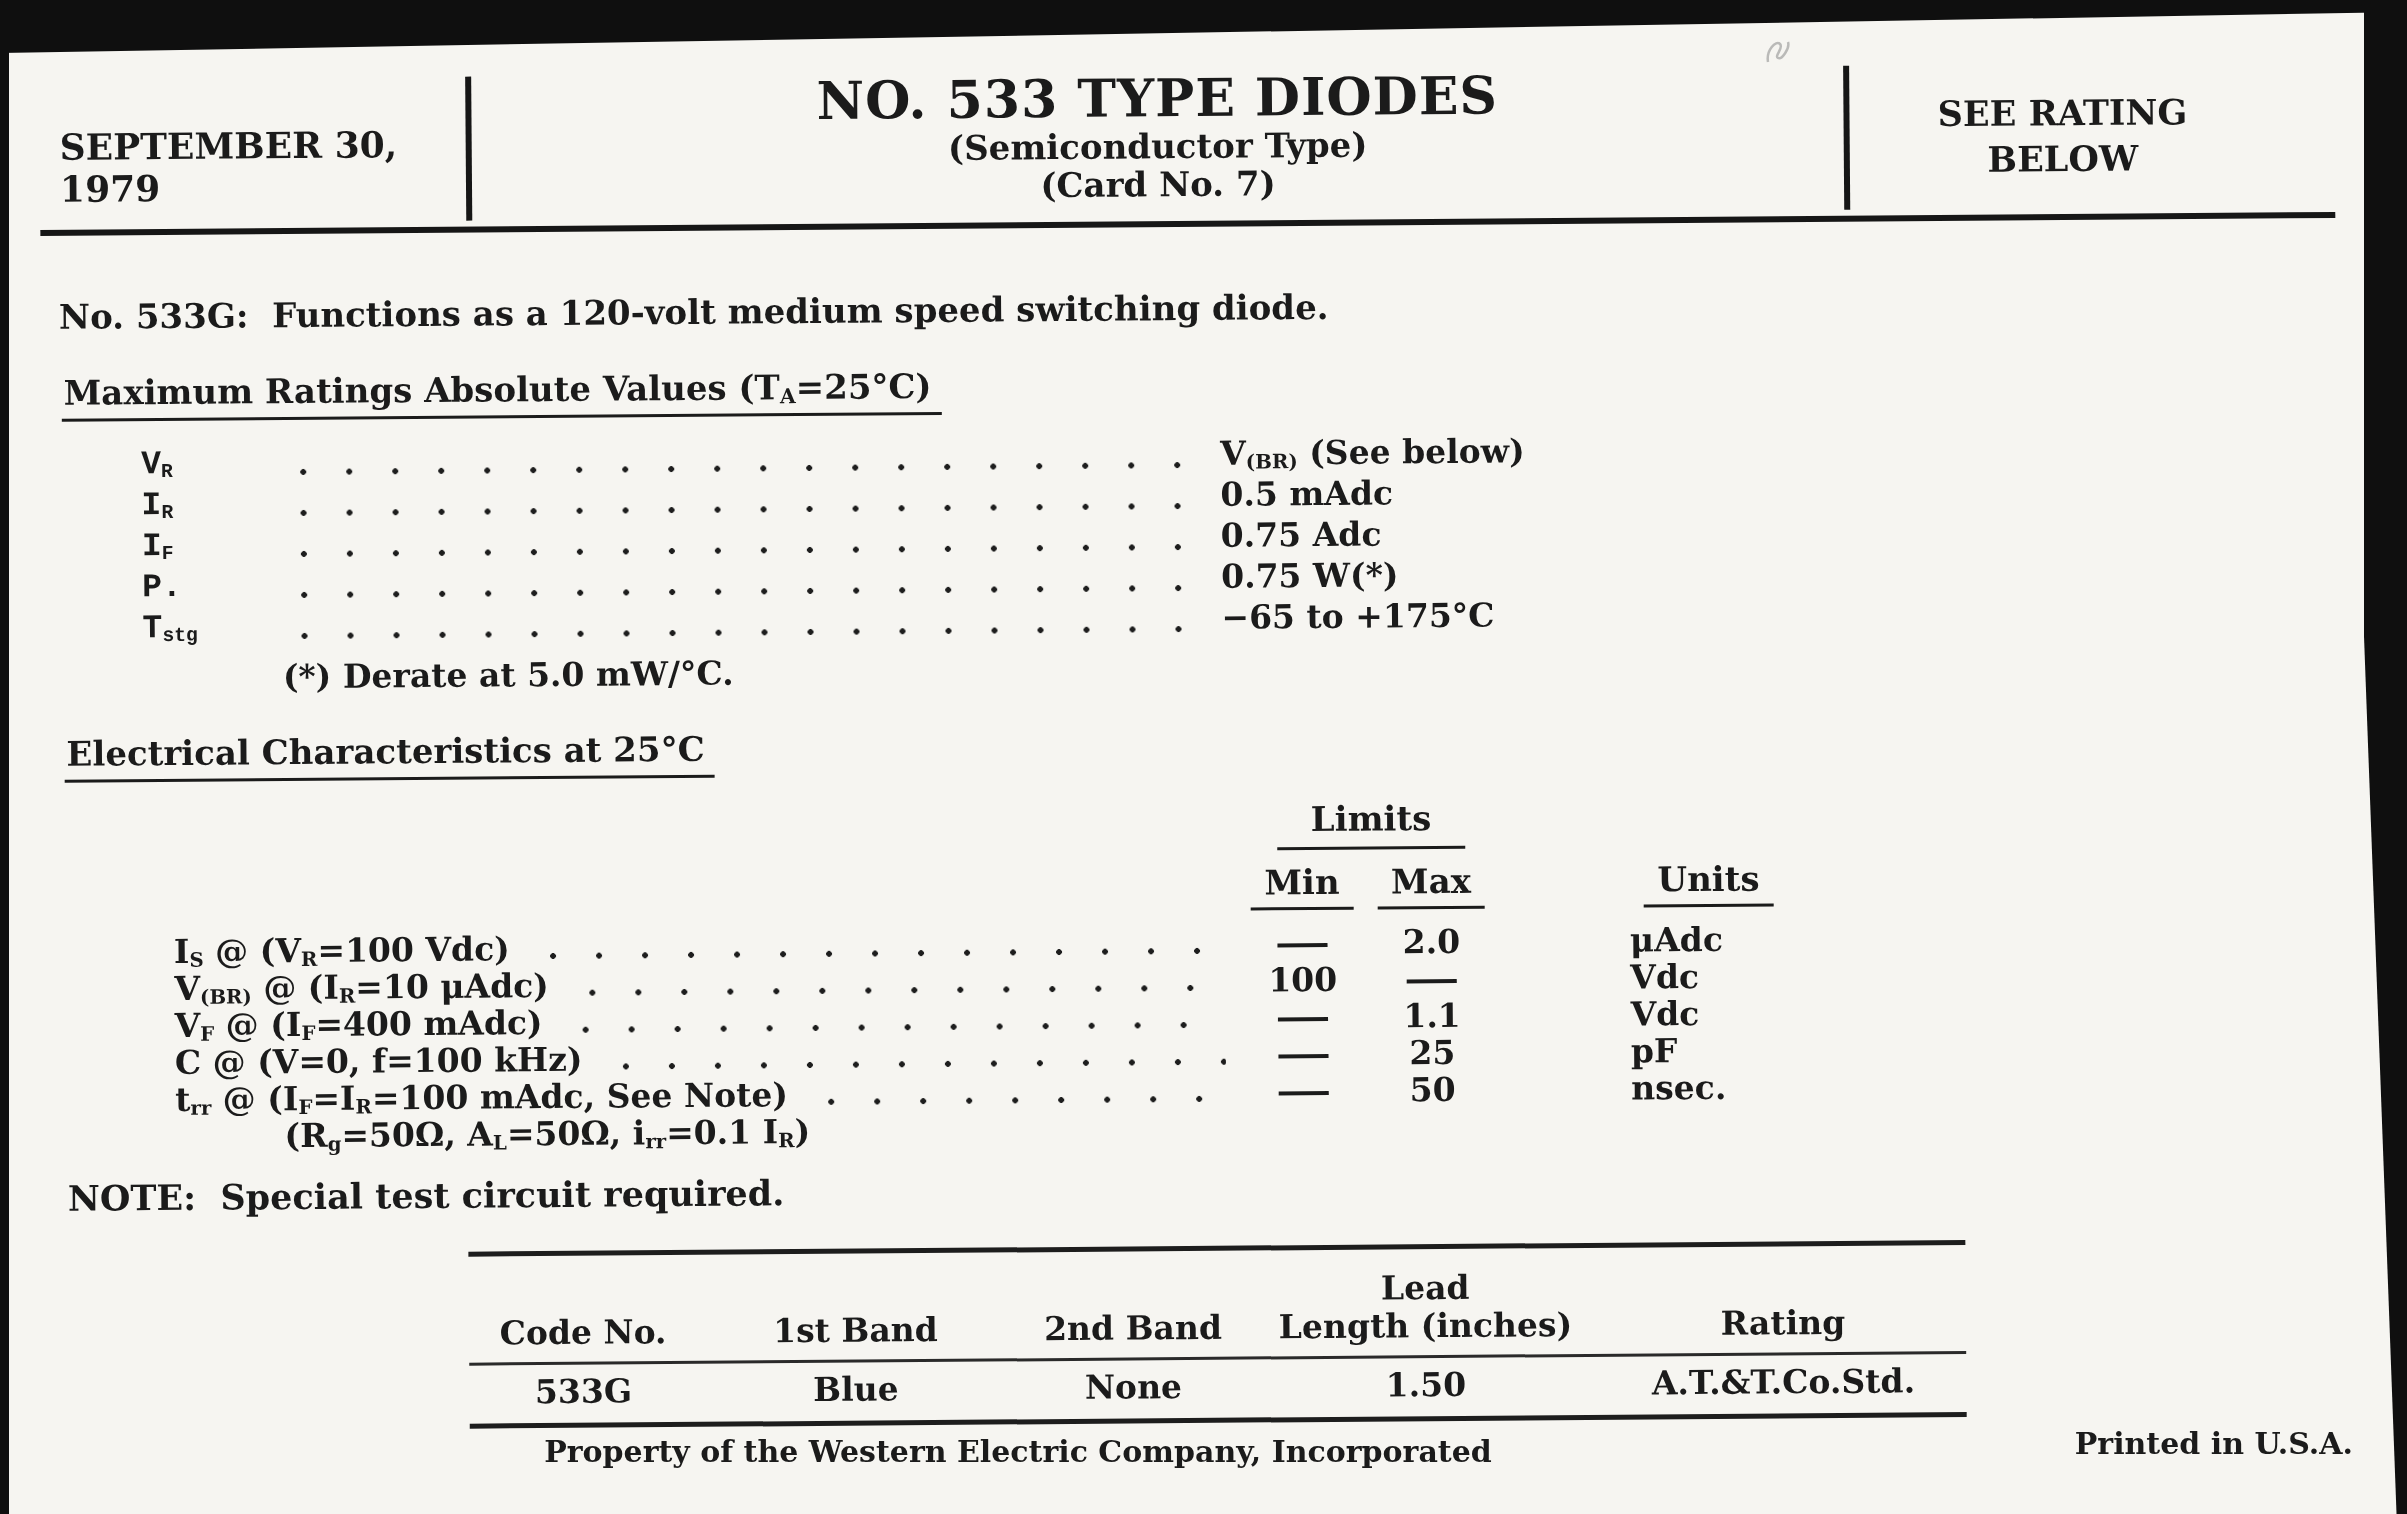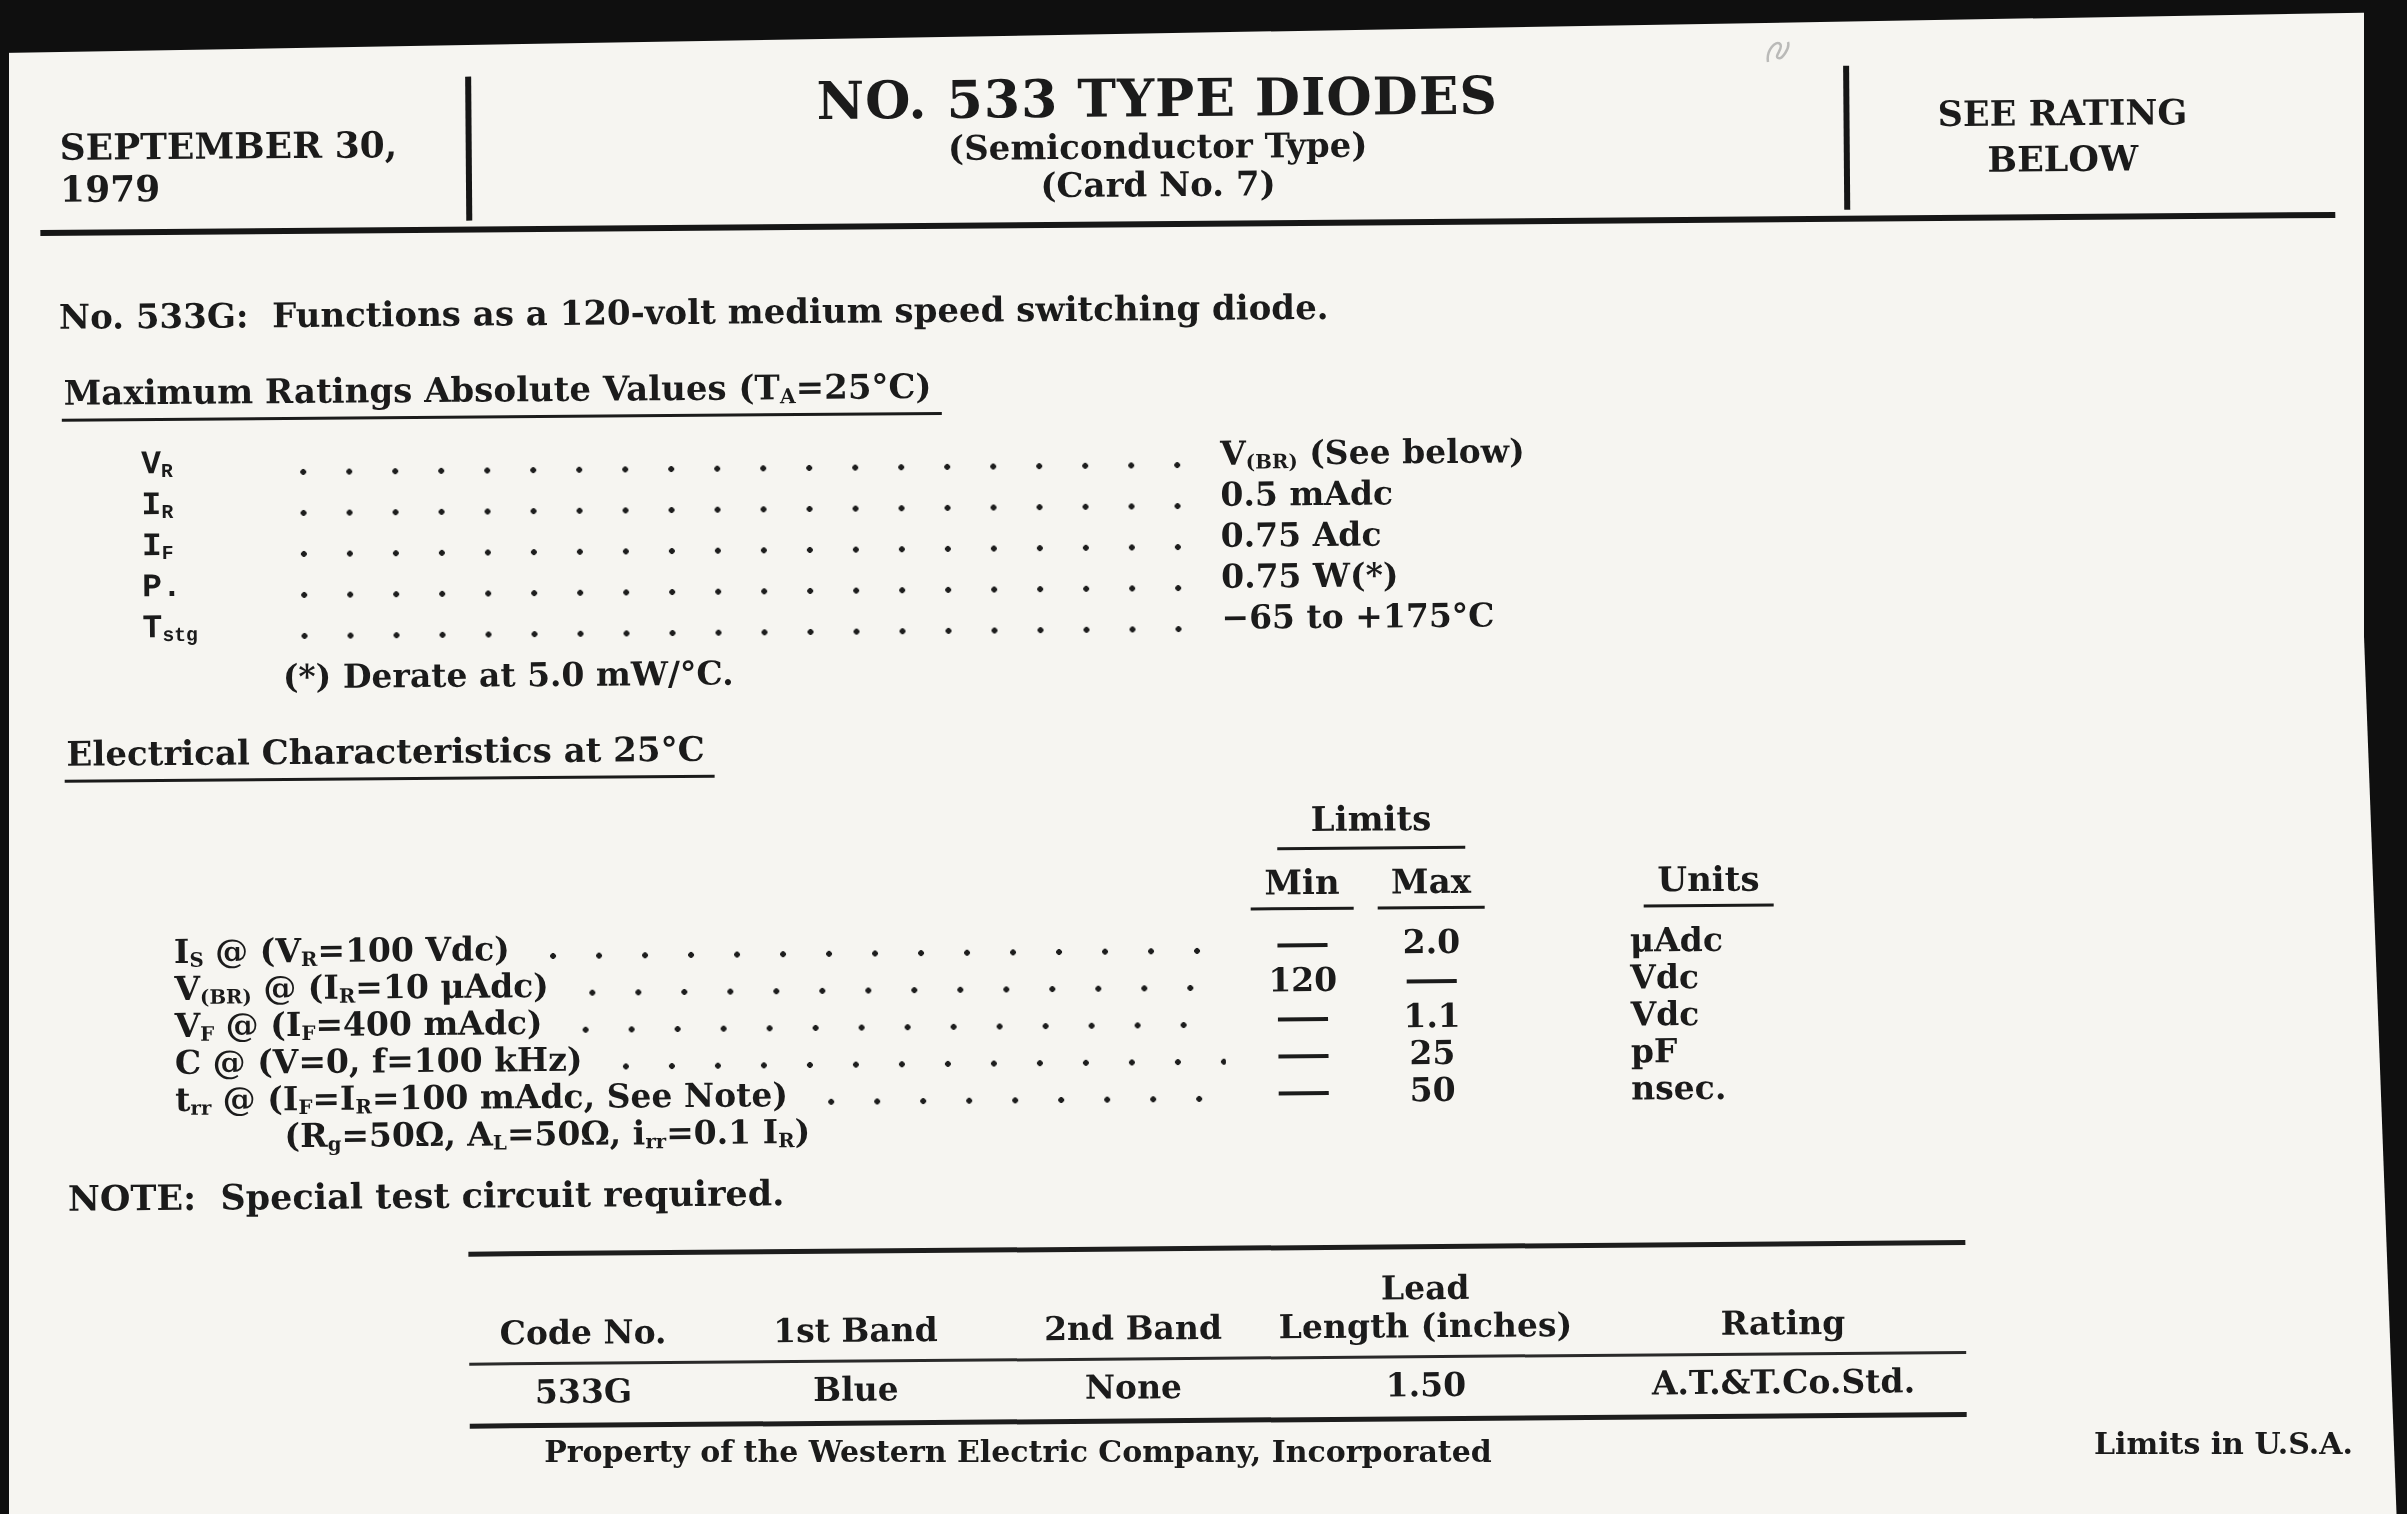--- a/index.html
+++ b/index.html
@@ -169,21 +169,21 @@
           <div class="cell-min"><span class="wdash">—</span></div>
           <div class="cell-max">2.0</div>
           <div></div>
           <div class="cell-units">μAdc</div>
         </div>
         <div class="elec-row">
           <div class="elec-label">
             <span class="txt">V<sub>(BR)</sub> @ (I<sub>R</sub>=10 μAdc)</span>
             <div class="dots"></div>
           </div>
-          <div class="cell-min">120</div>
+          <div class="cell-min">100</div>
           <div class="cell-max"><span class="wdash">—</span></div>
           <div></div>
           <div class="cell-units">Vdc</div>
         </div>
         <div class="elec-row">
           <div class="elec-label">
             <span class="txt">V<sub>F</sub> @ (I<sub>F</sub>=400 mAdc)</span>
             <div class="dots"></div>
           </div>
           <div class="cell-min"><span class="wdash">—</span></div>
@@ -254,14 +254,14 @@
           <div class="band-cell">1.50</div>
           <div class="band-cell">A.T.&amp;T.Co.Std.</div>
         </div>
       </div>
     <div class="band-rule-thick"></div>
   </div>
 
 </div>
 
 <div class="footer-center">Property of the Western Electric Company, Incorporated</div>
-<div class="footer-right">Limits in U.S.A.</div>
+<div class="footer-right">Printed in U.S.A.</div>
 
 
 </body></html>

